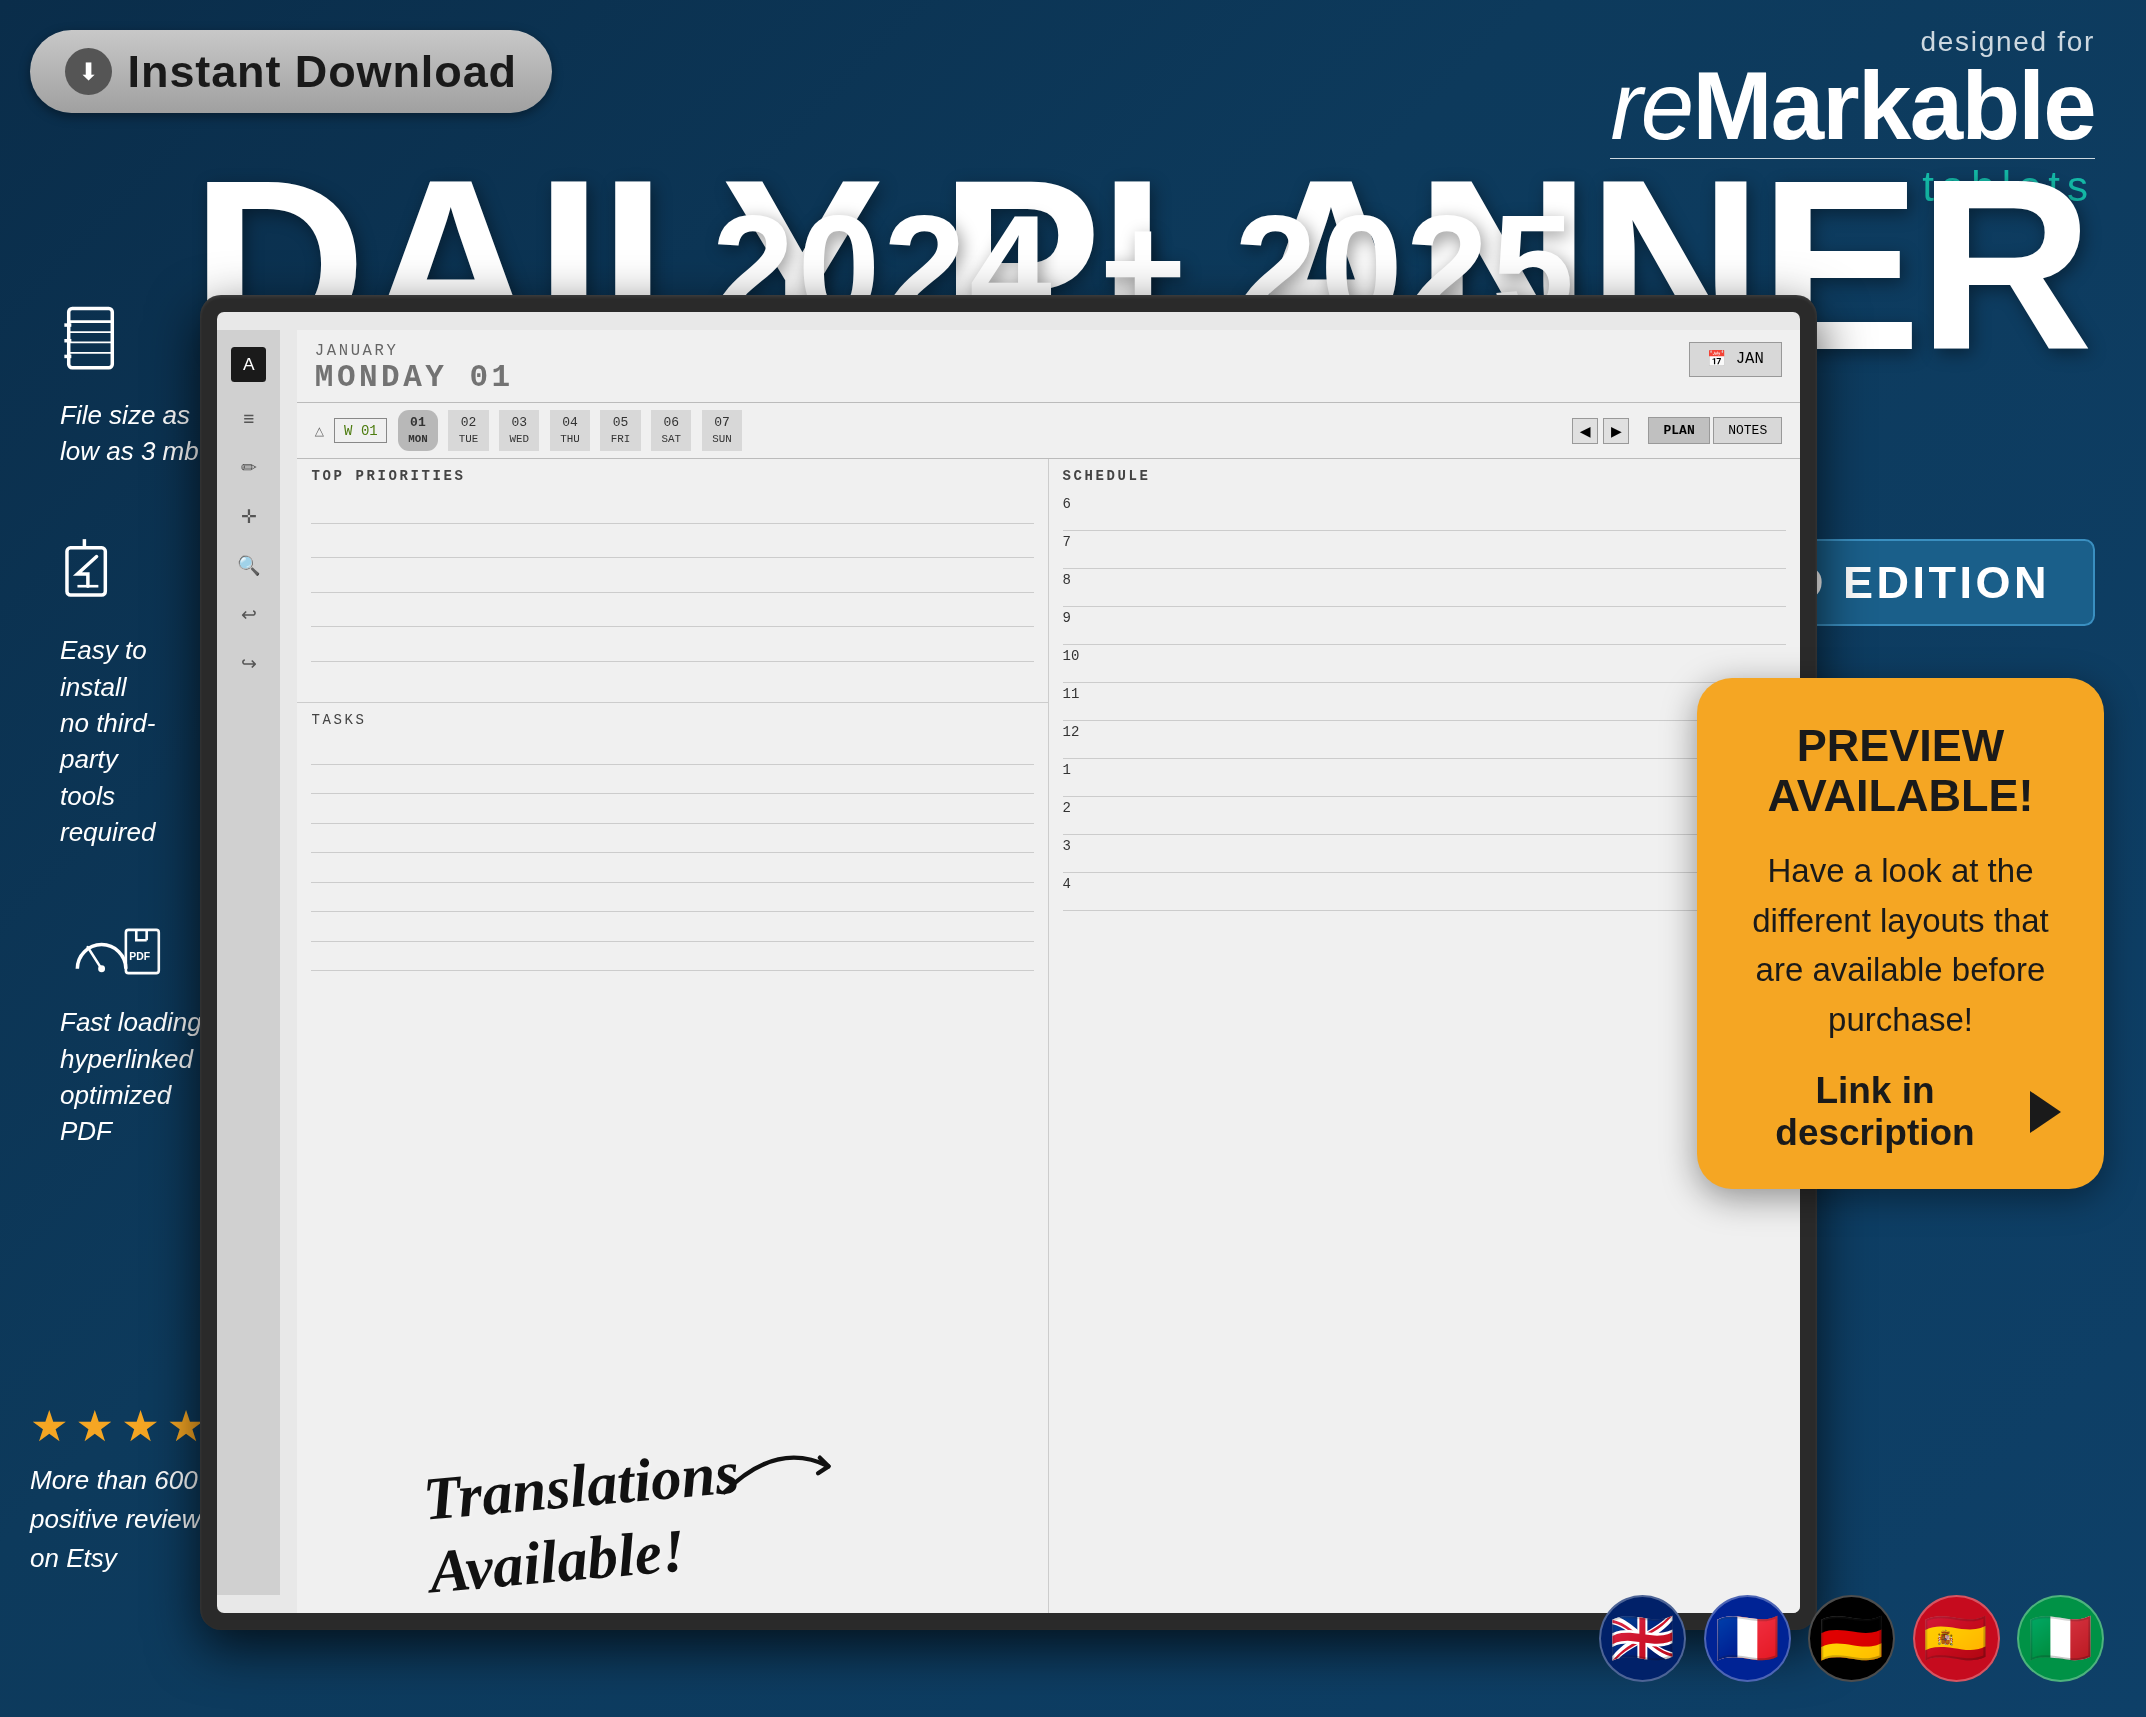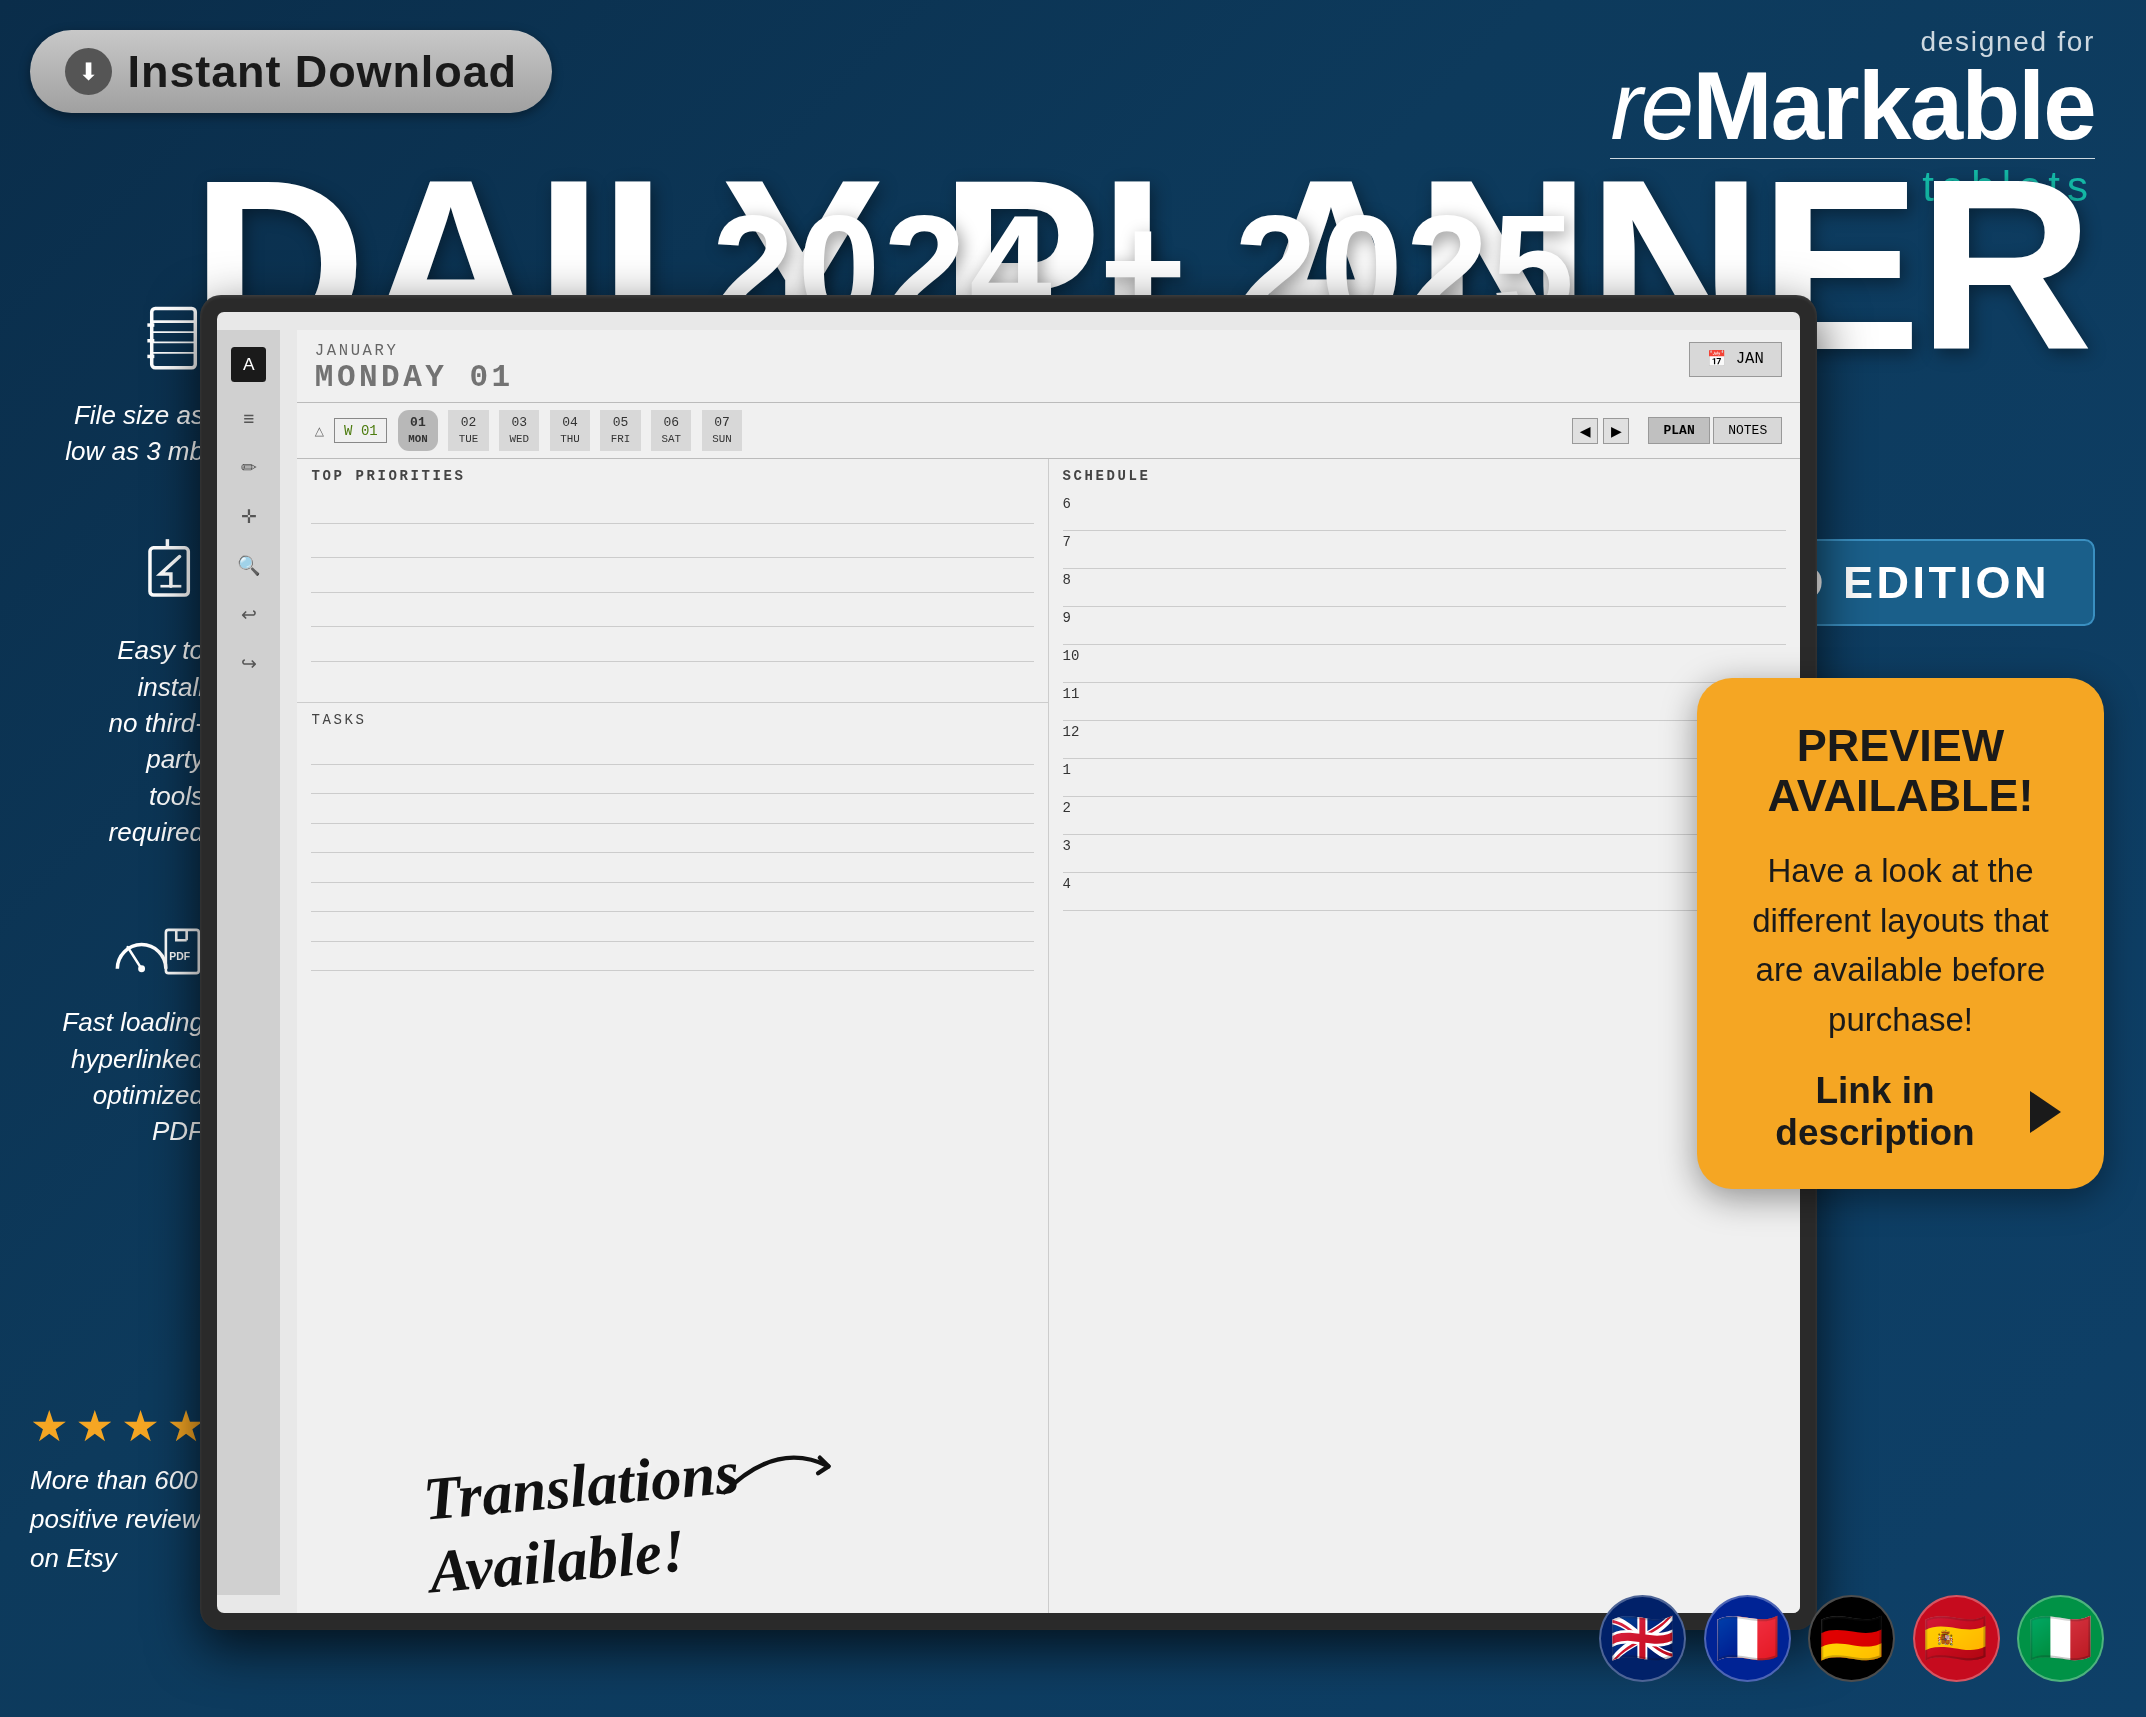--- a/index.html
+++ b/index.html
@@ -137,21 +137,21 @@
 
     
     .left-features {
       position: absolute;
       left: 30px;
       top: 304px;
       width: 174px;
     }
     .feature-item {
       margin-bottom: 70px;
-      text-align: right;
+      text-align: left;
       margin-left: 30px;
     }
     .feature-icon {
       font-size: 61px;
       color: white;
       margin-bottom: 8.7px;
     }
     .feature-text {
       font-size: 26px;
       color: white;

